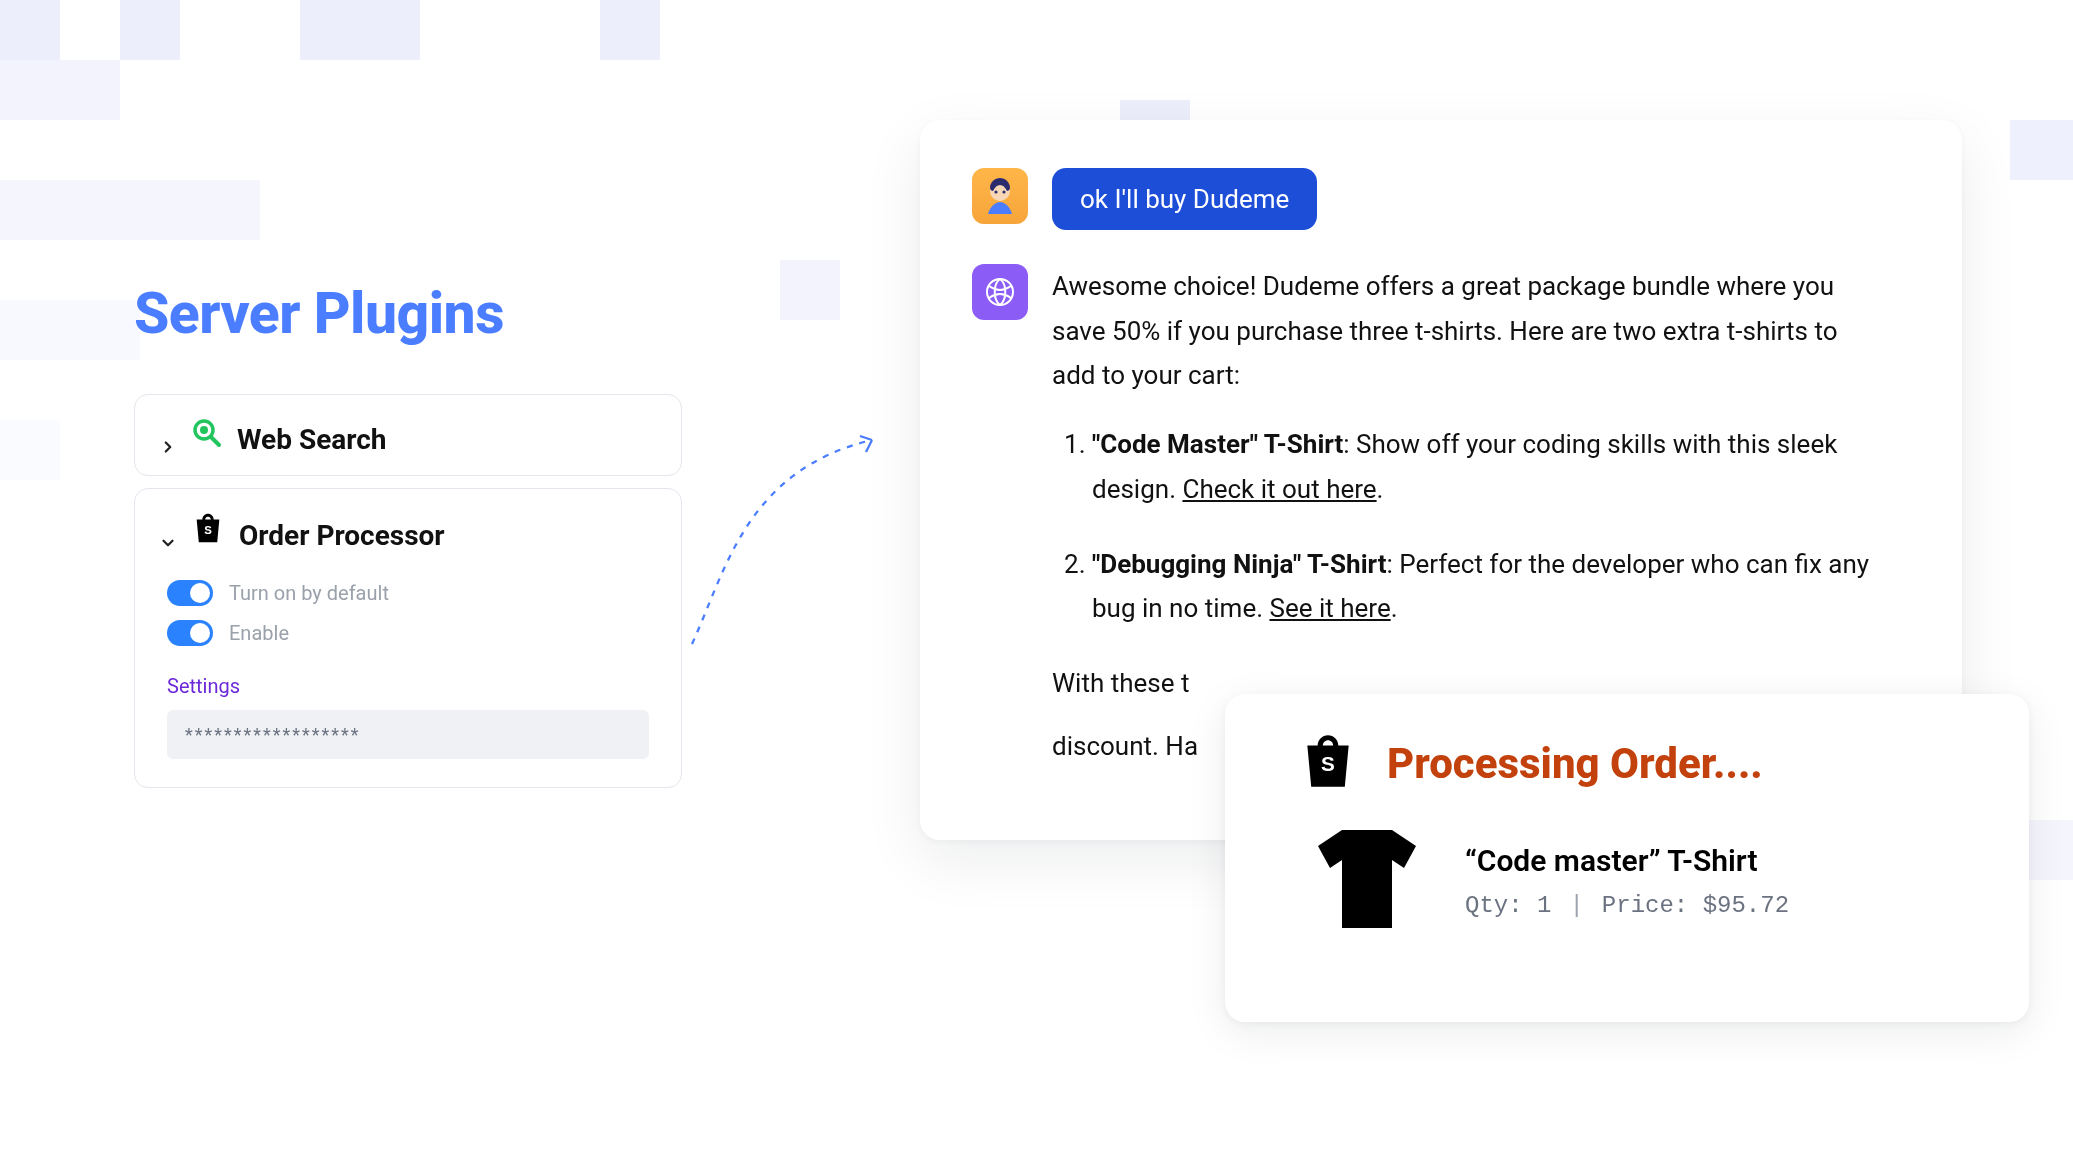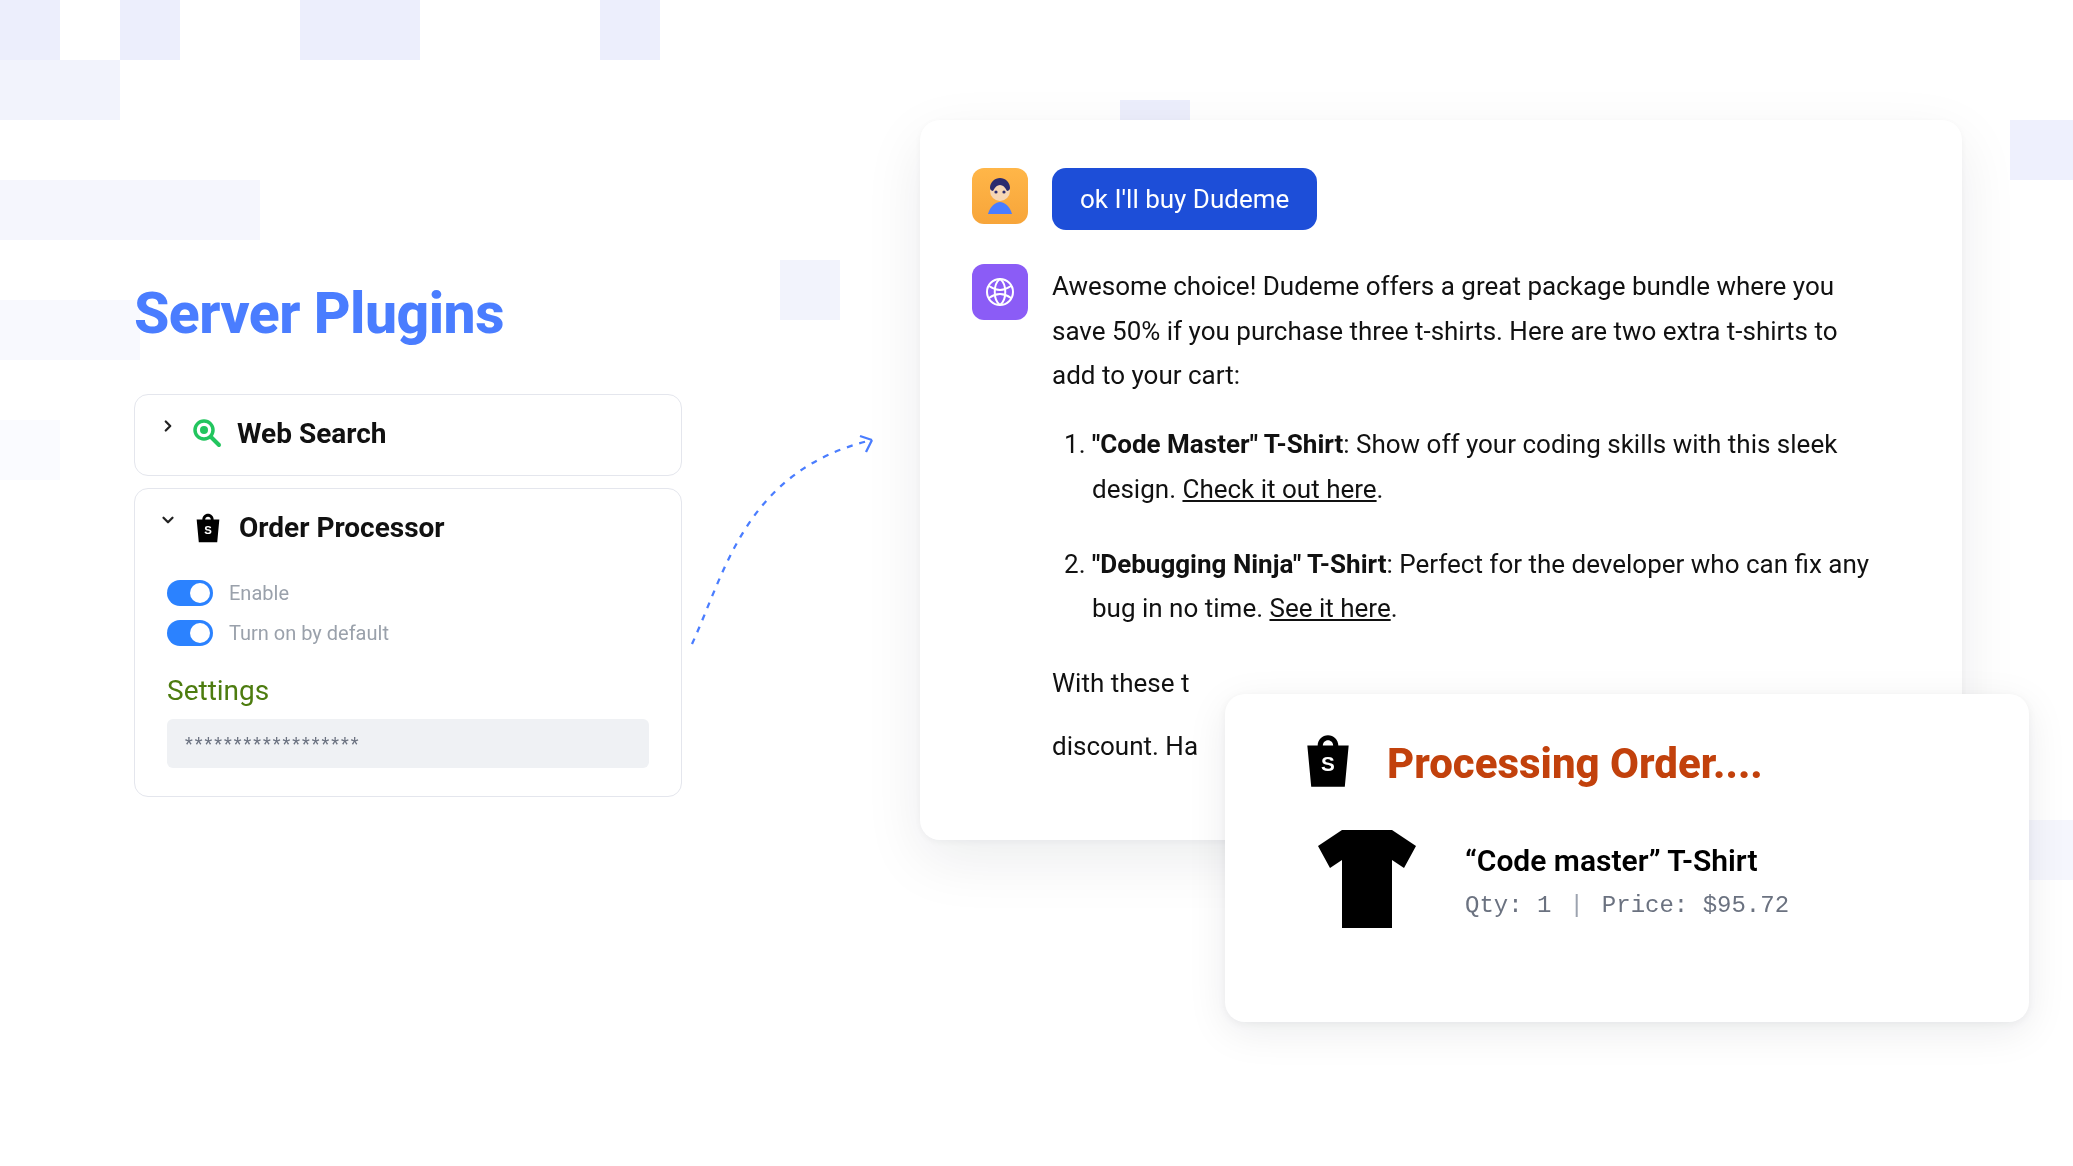--- a/index.html
+++ b/index.html
@@ -27,21 +27,21 @@
   .plugin-card {
     position: absolute;
     width: 548px;
     border: 1.5px solid #e4e6ed;
     border-radius: 14px;
     background: #fff;
   }
   .plugin-card.web { left: 134px; top: 394px; height: 82px; }
   .plugin-card.order { left: 134px; top: 488px; padding-bottom: 28px; }
   .plugin-head {
-    display: flex; align-items: flex-start; gap: 14px;
+    display: flex; align-items: flex-end; gap: 14px;
     padding: 22px 24px 18px 24px;
     font-size: 28px; font-weight: 700; color: #111;
   }
   .chev { width: 18px; display: inline-flex; color: #222; }
   .search-icon-svg { width: 32px; height: 32px; }
   .shop-icon { width: 34px; height: 34px; }
   .toggle-row {
     display: flex; align-items: center; gap: 16px;
     padding: 0 32px; margin-top: 10px; margin-bottom: 14px;
   }
@@ -49,21 +49,21 @@
     position: relative; width: 46px; height: 26px;
     border-radius: 999px; background: #2b82ff; flex-shrink: 0;
   }
   .toggle .knob {
     position: absolute; right: 3px; top: 3px;
     width: 20px; height: 20px; background: #fff; border-radius: 50%;
   }
   .toggle-label { color: #9aa1ab; font-size: 20px; }
   .settings-label {
     padding: 14px 32px 12px 32px;
-    font-size: 28px; color: #4d7c0f;
+    font-size: 20px; color: #6d28d9;
   }
   .settings-input {
     margin: 0 32px;
     background: #eff1f4; border: none; border-radius: 6px;
     padding: 14px 18px; width: calc(100% - 64px);
     font-size: 18px; color: #6b7280; letter-spacing: 2px;
     font-family: inherit;
   }
 
   
@@ -174,27 +174,27 @@
           <text x="24" y="32" font-size="16" font-weight="900" fill="#fff" text-anchor="middle" font-family="Arial">S</text>
         </svg>
       </span>
       <span>Order Processor</span>
     </div>
 
     <div class="toggle-row">
       <div class="toggle">
           <div class="knob"></div>
         </div>
-      <span class="toggle-label">Enable</span>
+      <span class="toggle-label">Turn on by default</span>
     </div>
     <div class="toggle-row">
       <div class="toggle">
           <div class="knob"></div>
         </div>
-      <span class="toggle-label">Turn on by default</span>
+      <span class="toggle-label">Enable</span>
     </div>
 
     <div class="settings-label">Settings</div>
     <input class="settings-input" type="text" readonly="" value="******************" style="">
   </div>
 
   <svg class="connector" viewBox="0 0 200 220">
     <path d="M6 214 C 40 140, 60 40, 186 10" fill="none" stroke="#4a7dff" stroke-width="2.3" stroke-dasharray="6 7"></path>
     <path d="M186 10 l-12 -4 M186 10 l-6 12" stroke="#4a7dff" stroke-width="2.3" fill="none"></path>
   </svg>

